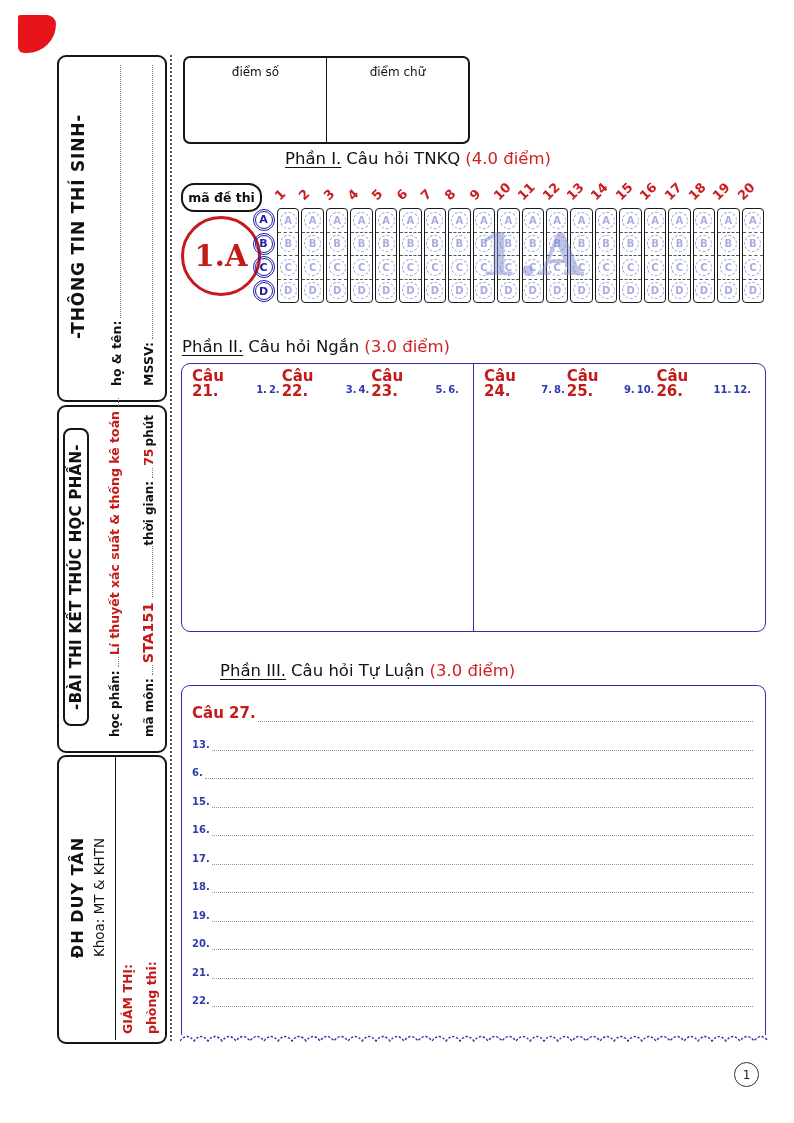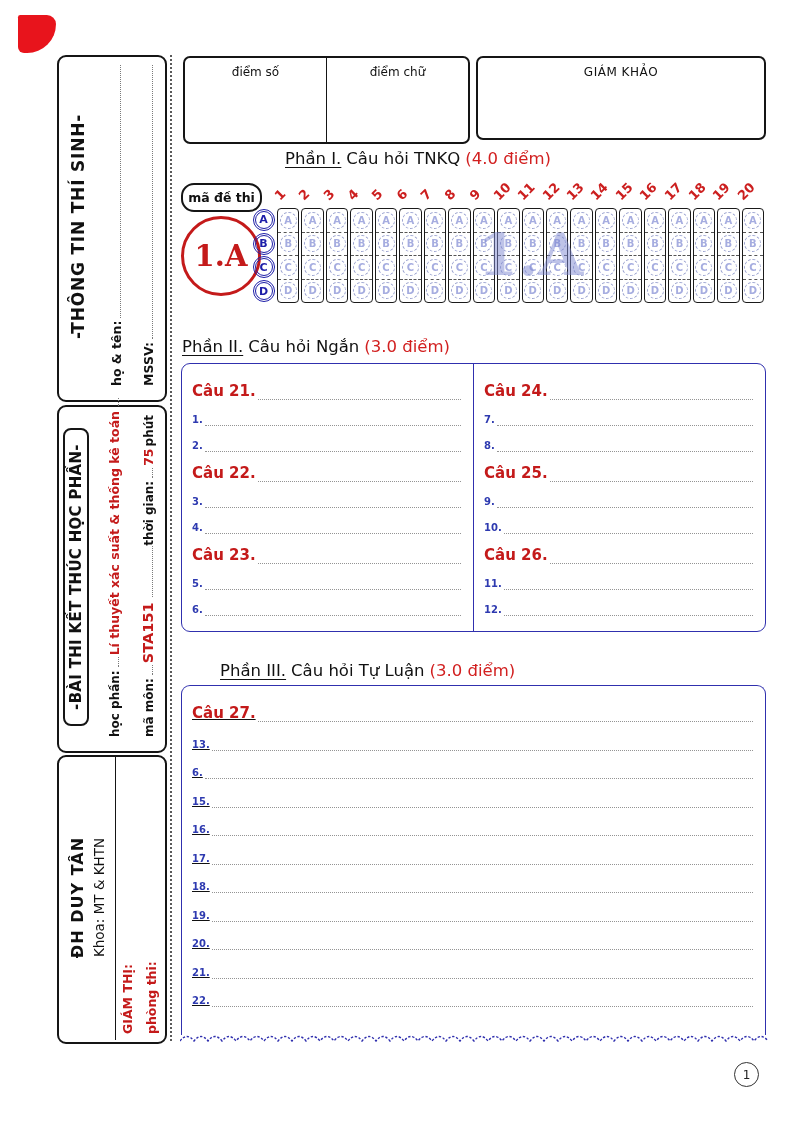--- a/index.html
+++ b/index.html
@@ -94,31 +94,31 @@
         color:#a6ade0;font-size:10px;font-weight:bold;display:flex;
         align-items:center;justify-content:center;}
 
   #watermark{left:448px;top:210px;width:165px;height:90px;display:flex;align-items:center;
         justify-content:center;font-family:"DejaVu Serif","Liberation Serif",serif;
         font-weight:bold;font-size:58px;color:rgba(125,135,210,.5);}
 
   
   .bluebox{border:1.6px solid #3030ae;background:#fff;box-sizing:border-box;}
   #p2box{left:181px;top:363px;width:585px;height:269px;border-radius:9px;display:flex;}
-  .p2col{flex:1;padding:6px 12px 6px 10px;display:flex;flex-direction:column;min-width:0;}
+  .p2col{flex:1;padding:6px 12px 6px 10px;display:flex;flex-direction:row;min-width:0;}
   .p2col.rightcol{border-left:1.4px solid #3030ae;}
 
   .qrow{display:flex;align-items:flex-end;height:30px;}
   .qlabel{color:#c41a1a;font-weight:bold;font-size:15px;line-height:1;padding-bottom:1px;}
   .lrow{display:flex;align-items:flex-end;height:26px;}
   .lnum{color:#2e3ab0;font-size:10px;font-weight:bold;line-height:1;padding-bottom:1px;}
   .leader{flex:1;border-bottom:1.5px dotted #949494;margin-left:2px;}
 
   #p3box{left:181px;top:685px;width:585px;height:350px;border-radius:9px 9px 0 0;
-        border-bottom:none;padding:6px 12px 0 10px;display:flex;flex-direction:column;text-decoration:underline;}
+        border-bottom:none;padding:6px 12px 0 10px;display:flex;flex-direction:column;}
   #p3box .lrow{height:28.5px;}
   #wave{left:180px;top:1032px;width:588px;height:14px;}
 
   
   #pagenum{left:734px;top:1062px;width:23px;height:23px;border:1.4px solid #333;
         border-radius:50%;display:flex;align-items:center;justify-content:center;
         font-size:12px;color:#222;}
 </style>
 </head>
 <body>
@@ -175,23 +175,20 @@
   </div>
 
   <div class="abs scorebox" id="scoreA">
     <div class="scol first">
       <span>điểm số</span>
     </div>
     <div class="scol">
       <span>điểm chữ</span>
     </div>
   </div>
-  <div class="abs scorebox" id="scoreB">
-    <span>GIÁM KHẢO</span>
-  </div>
 
   <div class="abs pheading" id="h1">
     <span class="u">Phần I.</span><span>Câu hỏi TNKQ</span><span class="pts">(4.0 điểm)</span>
   </div>
 
   <div class="abs" id="madethi">
     <span>mã đề thi</span>
   </div>
   <div class="abs" id="examcode">
     <span>1.A</span>

